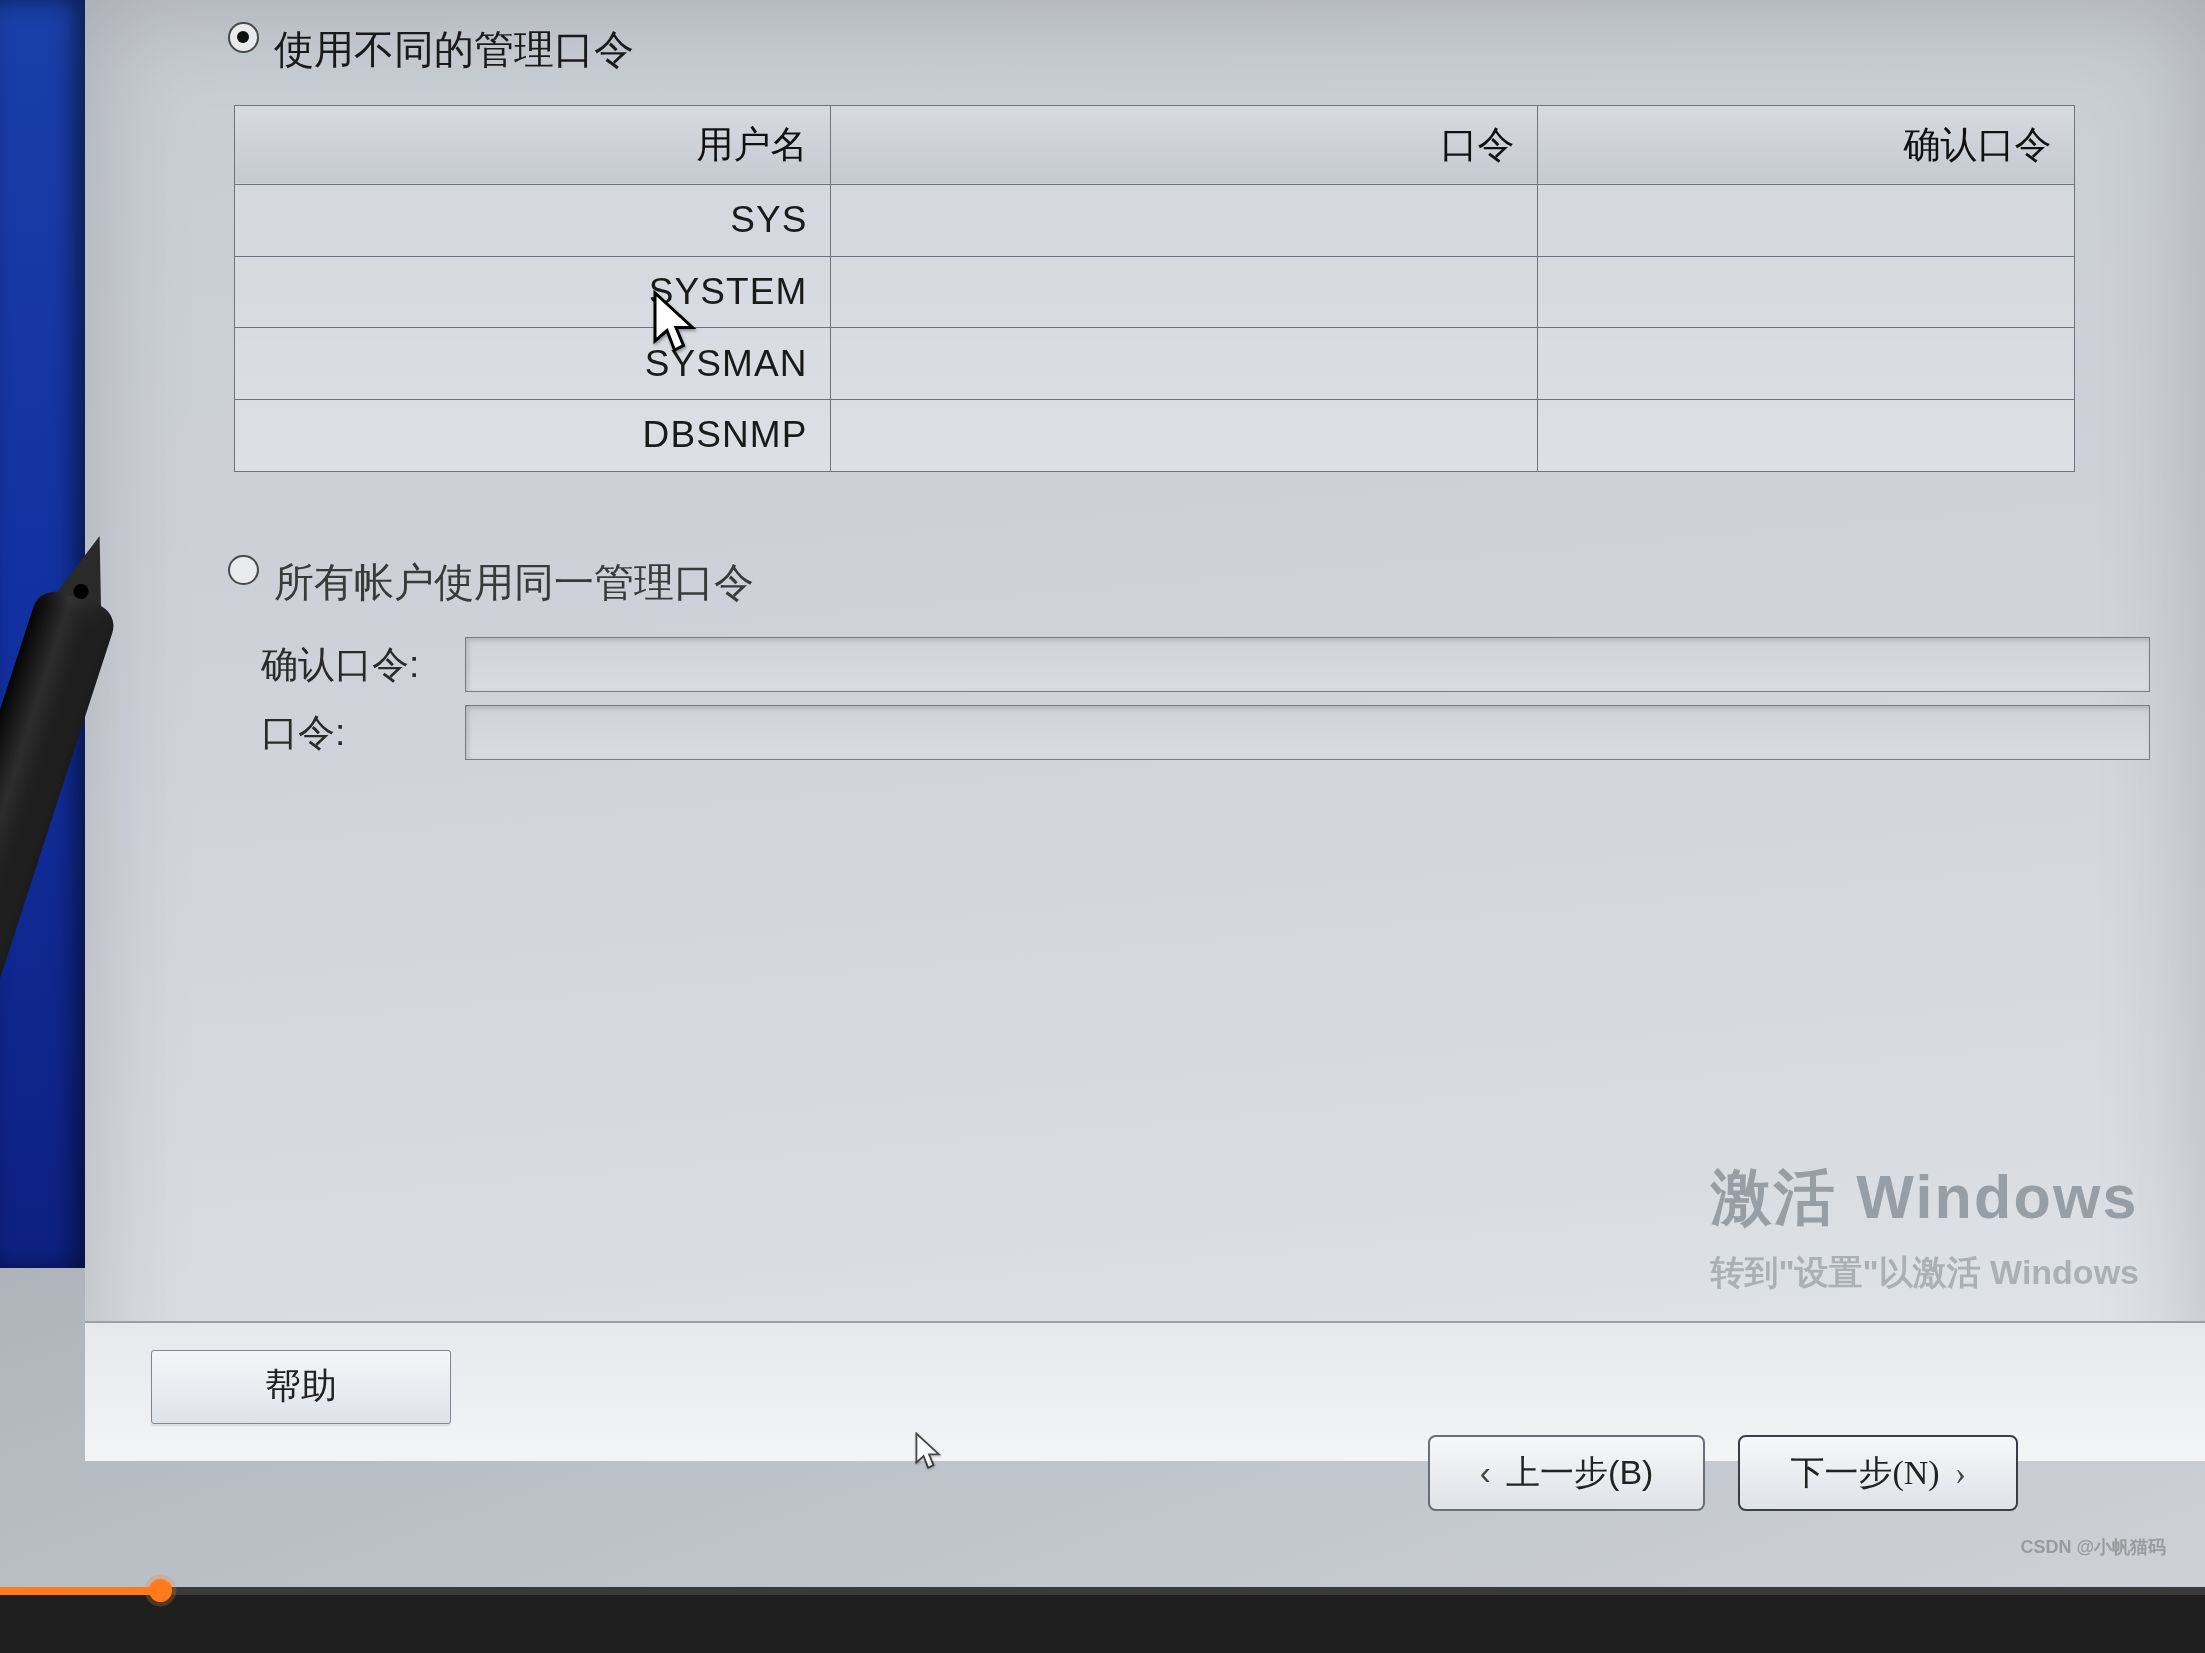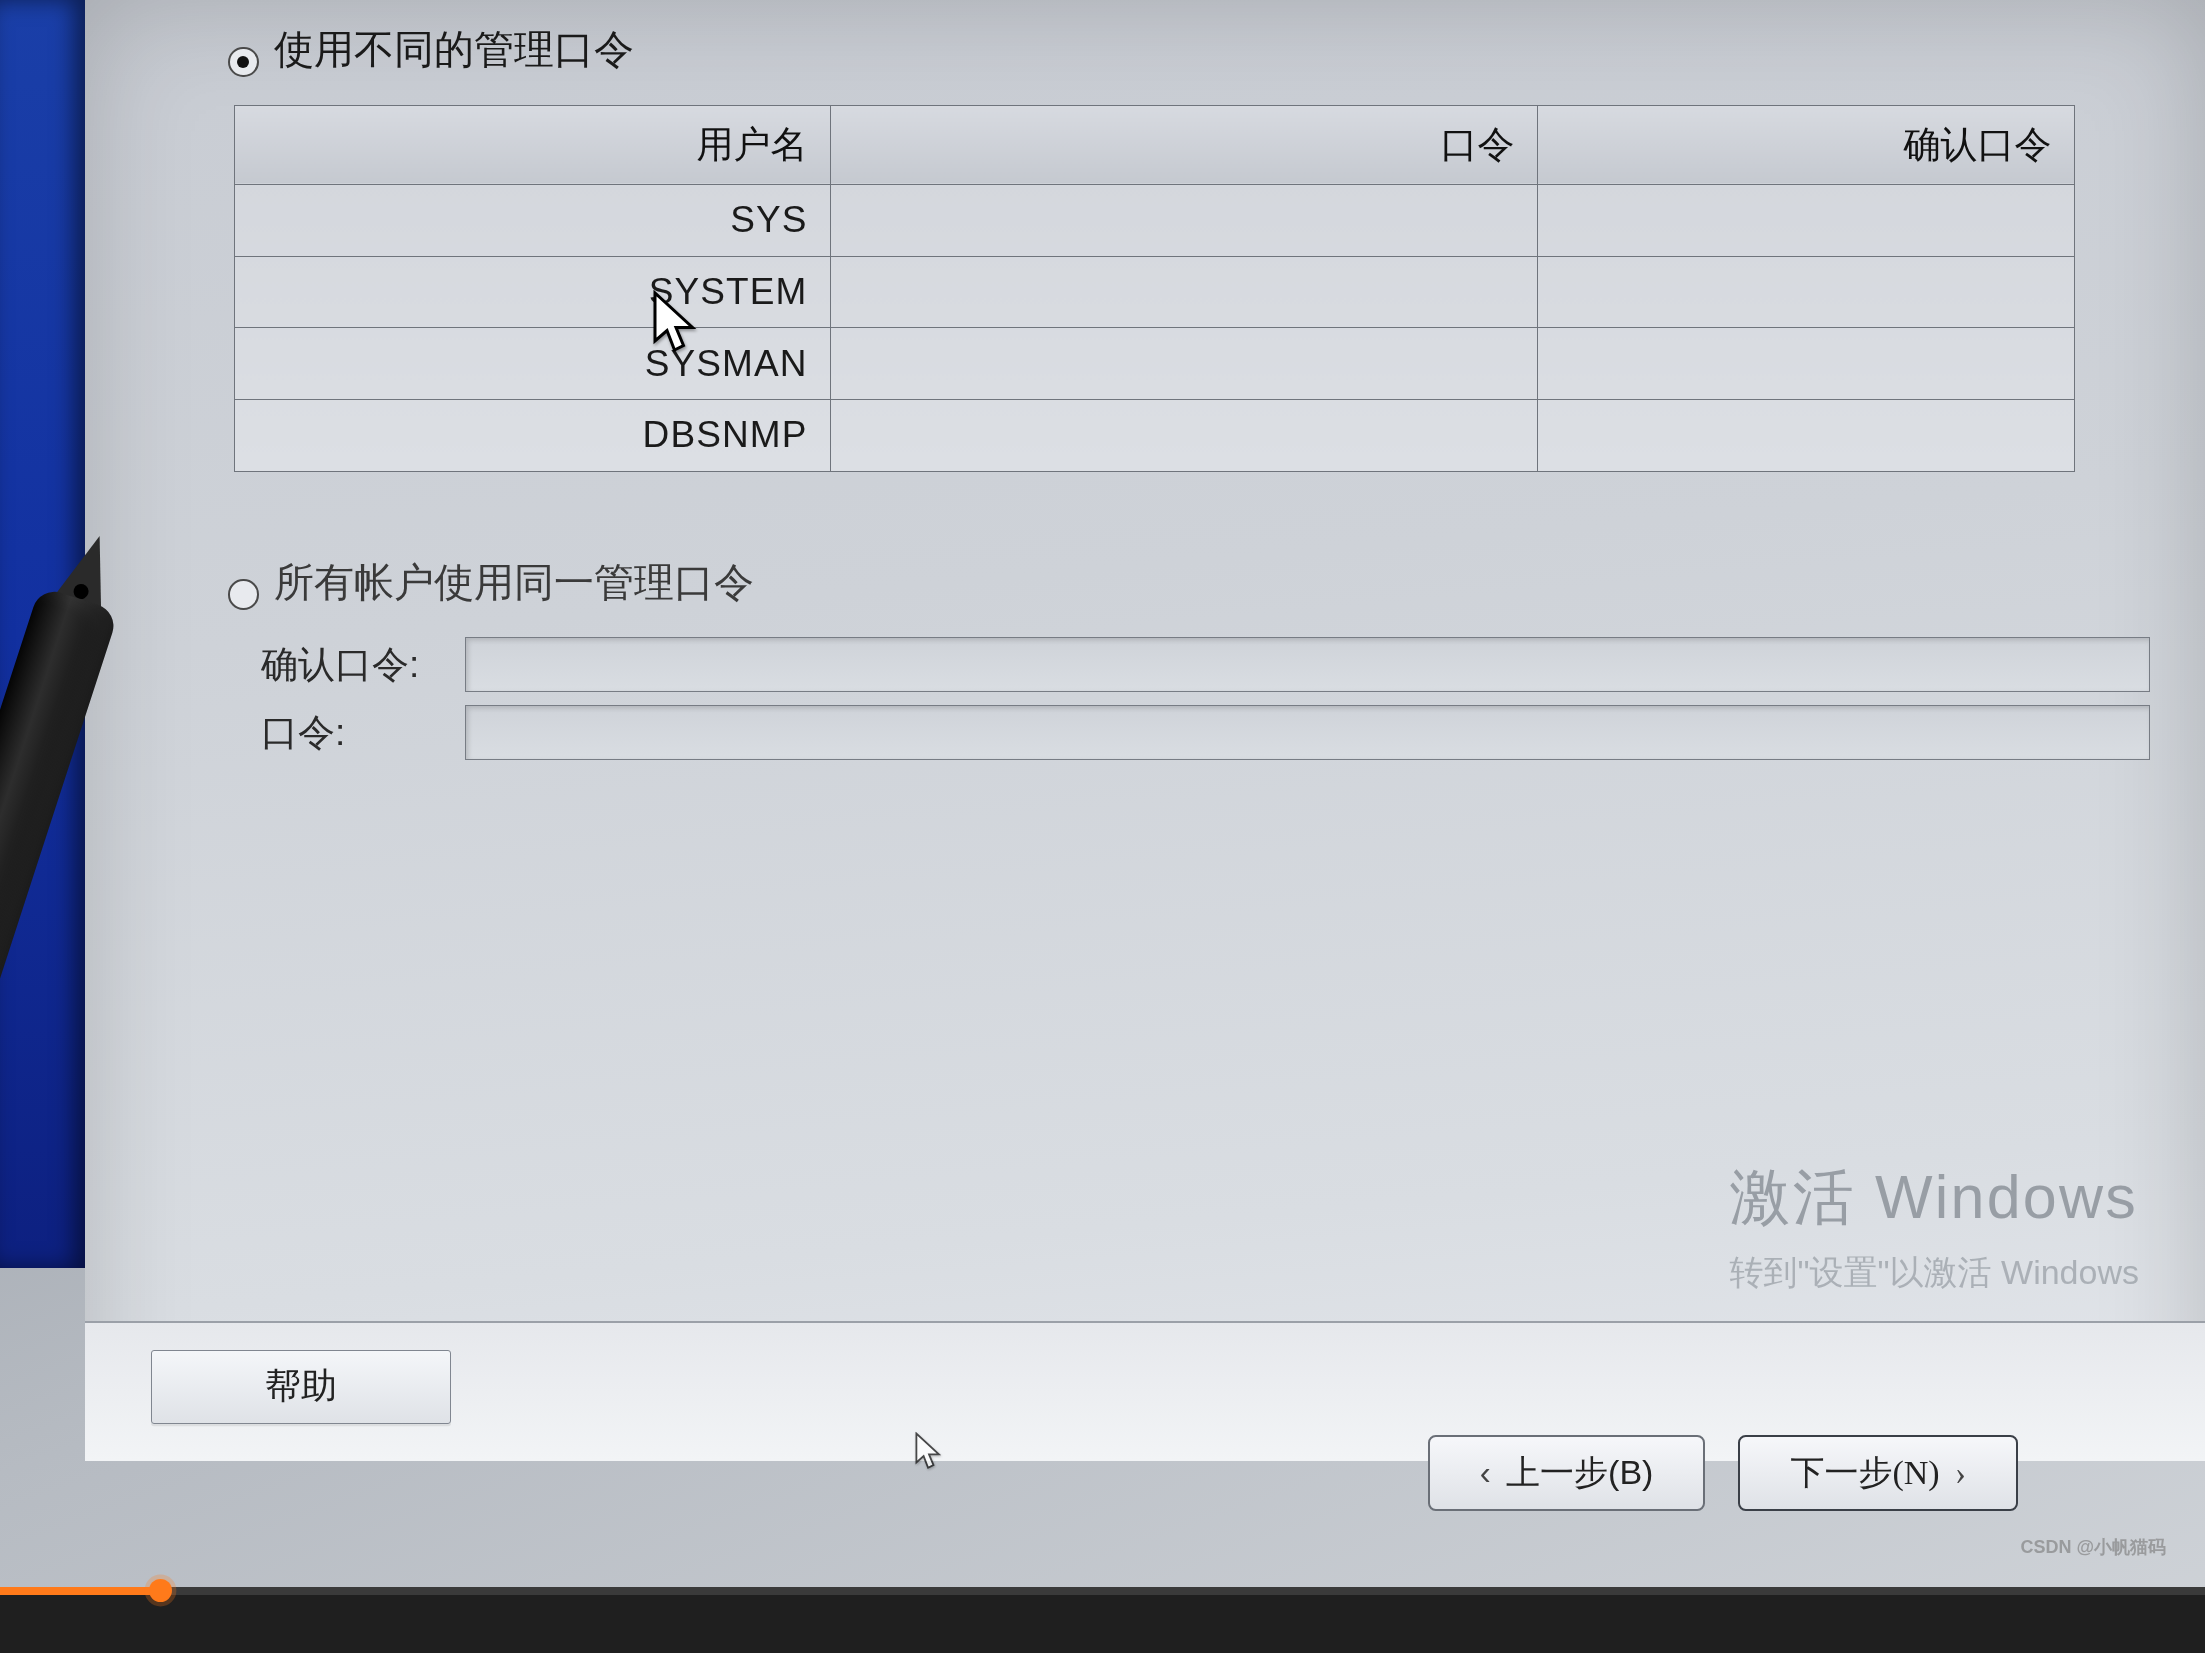--- a/index.html
+++ b/index.html
@@ -32,21 +32,21 @@
   .stylus .barrel{position:absolute;top:33px;left:12px;width:83px;height:645px;
     background:linear-gradient(90deg,#050505 0%,#2d2d2d 40%,#0a0a0a 100%);
     border-radius:22px 22px 33px 33px;
     box-shadow:inset -16.5px 0 22px rgba(255,255,255,.08);}
   .installer{
     position:absolute;left:85px;top:0;right:0;height:1461px;
     background:linear-gradient(175deg,#c8ccd3 0%,#ced2d8 40%,#d9dde2 80%,#e4e7ec 100%);
     box-shadow:inset 0 0 110px rgba(0,0,0,.18);
   }
   .content{position:absolute;left:143px;right:55px;top:22px;}
-  .radio-row{display:flex;align-items:flex-end;gap:15.4px;font-size:40px;color:#1a1a1a;margin-bottom:27.6px;}
+  .radio-row{display:flex;align-items:flex-start;gap:15.4px;font-size:40px;color:#1a1a1a;margin-bottom:27.6px;}
   .radio{width:26.5px;height:26.5px;border:2.2px solid #4a4a4a;border-radius:50%;background:#e8eaee;
     display:flex;align-items:center;justify-content:center;flex:0 0 auto;}
   .radio.selected::after{content:"";width:12px;height:12px;border-radius:50%;background:#111;}
   .radio-row.dimmed{color:#3a3a3a;}
   table.accounts{
     border-collapse:collapse;width:1841px;margin-left:5.5px;margin-bottom:83px;
     background:linear-gradient(180deg,#d2d5db 0%,#dcdfe4 100%);
     box-shadow:0 1.1px 0 rgba(255,255,255,.4) inset;
   }
   table.accounts th,table.accounts td{
@@ -84,23 +84,24 @@
   .nav-btn{
     height:72px;padding:0 50px;
     border:2.2px solid #6a6f77;border-radius:7.7px;
     background:linear-gradient(180deg,#f6f7fa 0%,#dfe2e7 100%);
     font-size:34px;color:#222;display:flex;align-items:center;gap:15.4px;
     transform:translateY(39px);
   }
   .nav-btn.primary{border-color:#3a3f47;font-family:Liberation Serif, serif;}
   .chev{font-size:33px;color:#444;}
   .watermark{
-    position:absolute;right:66px;bottom:165px;text-align:left;
+    position:absolute;right:66px;bottom:165px;text-align:center;
     color:rgba(130,136,144,.75);font-family:"Microsoft YaHei",sans-serif;
     pointer-events:none;
+    font-weight:bold;
   }
   .watermark .t1{font-size:61px;letter-spacing:2.2px;}
   .watermark .t2{font-size:34px;margin-top:11px;color:rgba(130,136,144,.55);}
   .video-bar{
     position:absolute;left:0;right:0;bottom:0;height:66px;
     background:#1f1f1f;
   }
   .progress-track{position:absolute;left:0;right:0;top:0;height:7.7px;background:#3a3a3a;}
   .progress-fill{position:absolute;left:0;top:0;height:7.7px;width:160px;background:#ff7a1a;}
   .progress-knob{position:absolute;left:149px;top:-7.7px;width:23px;height:23px;border-radius:50%;

